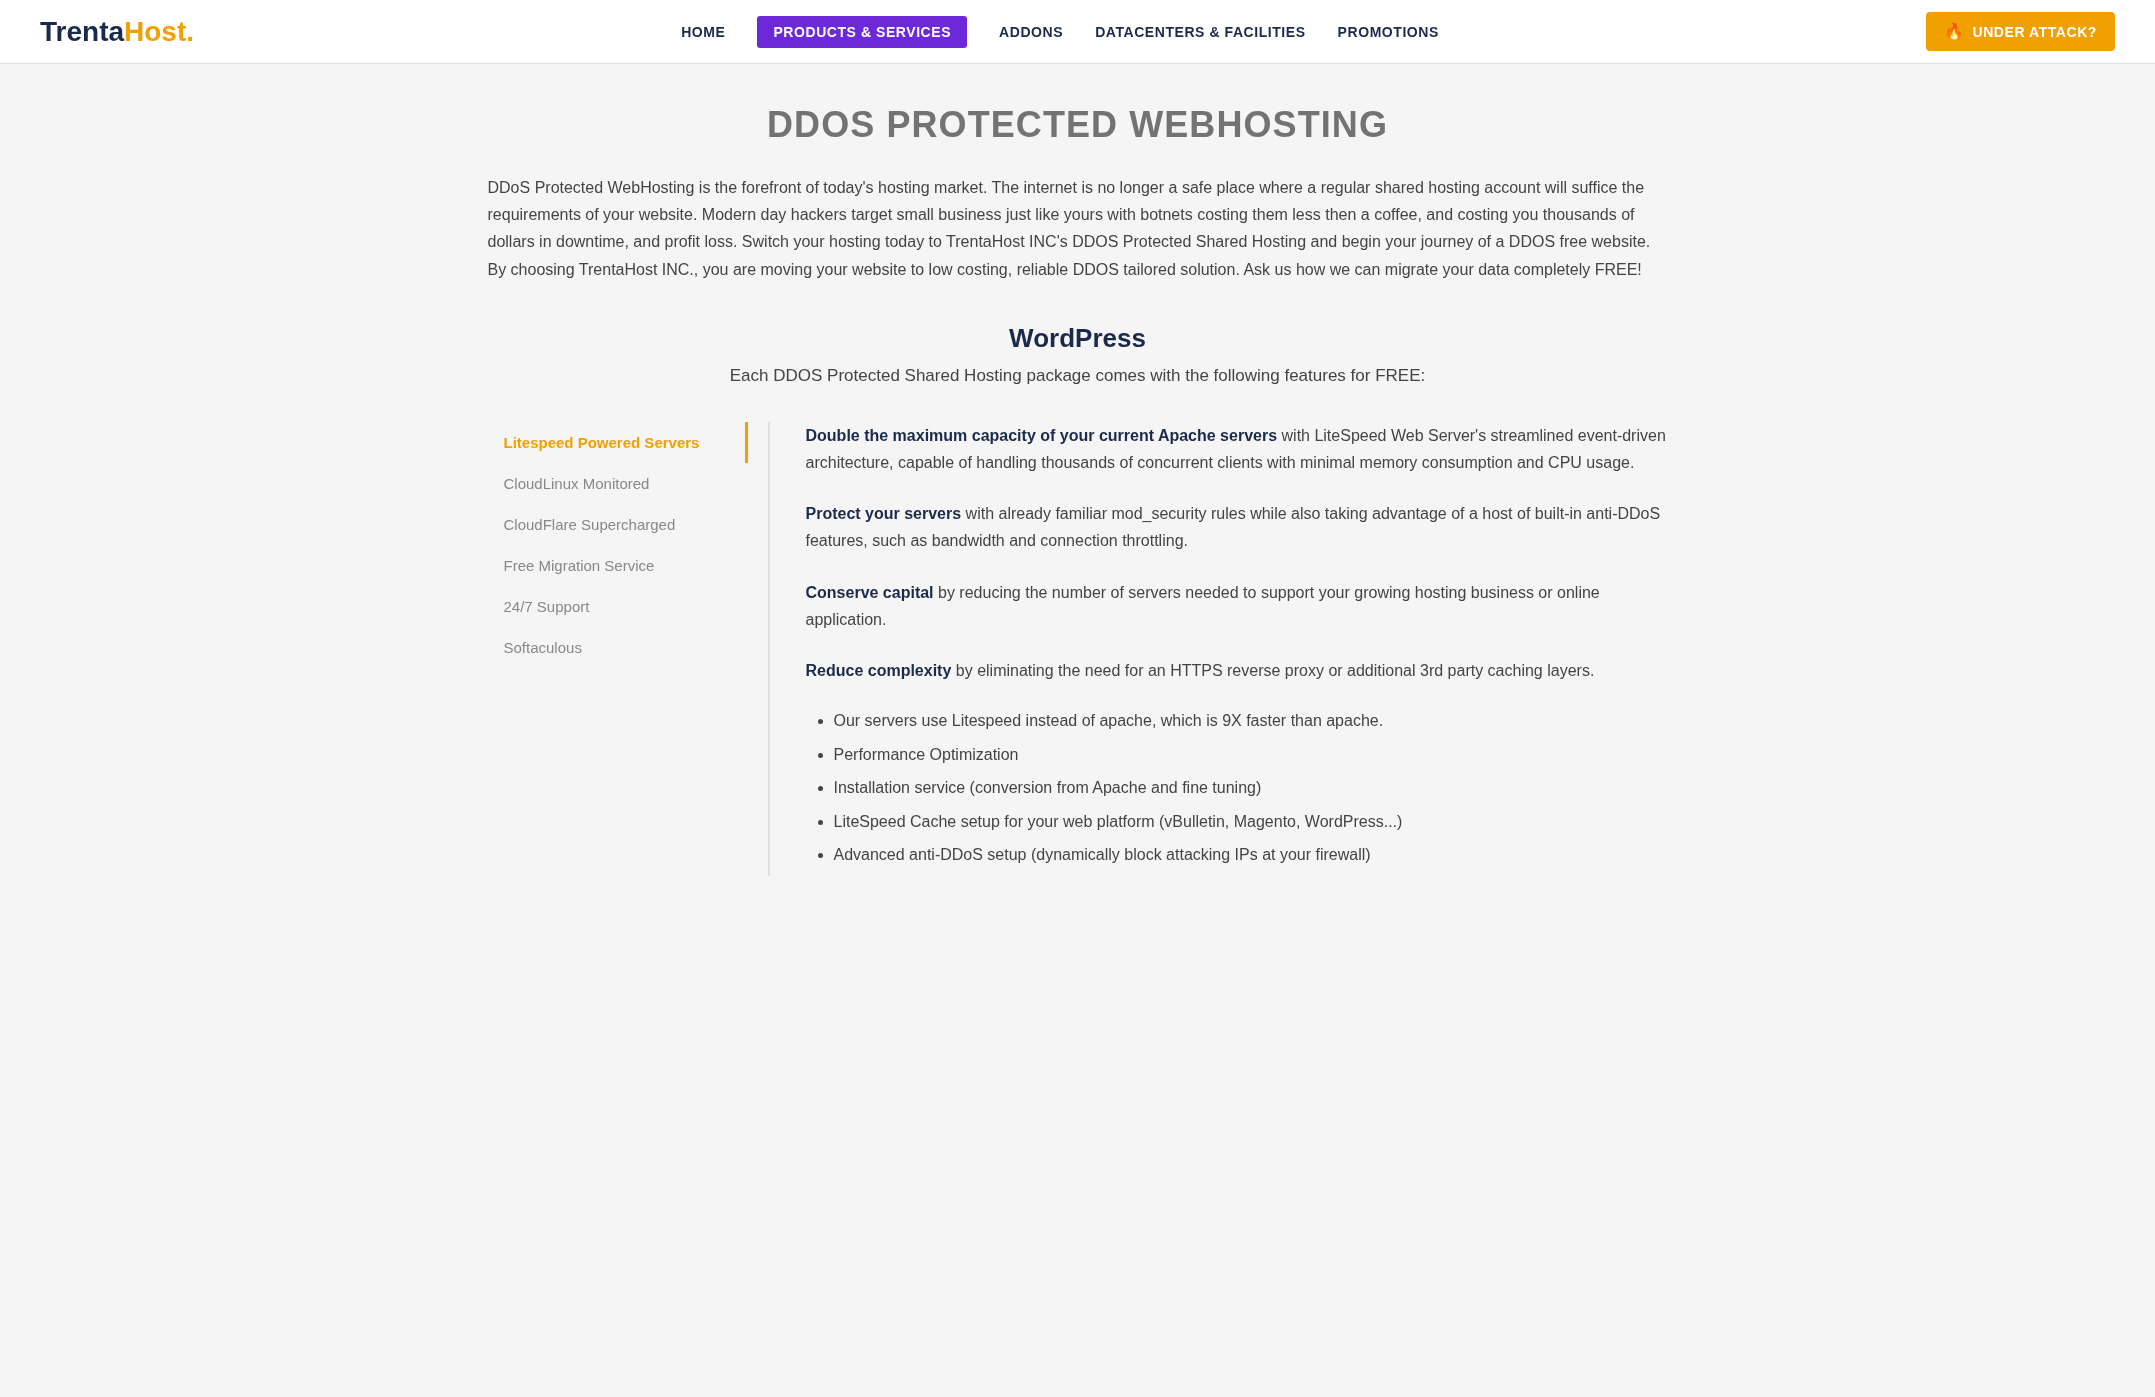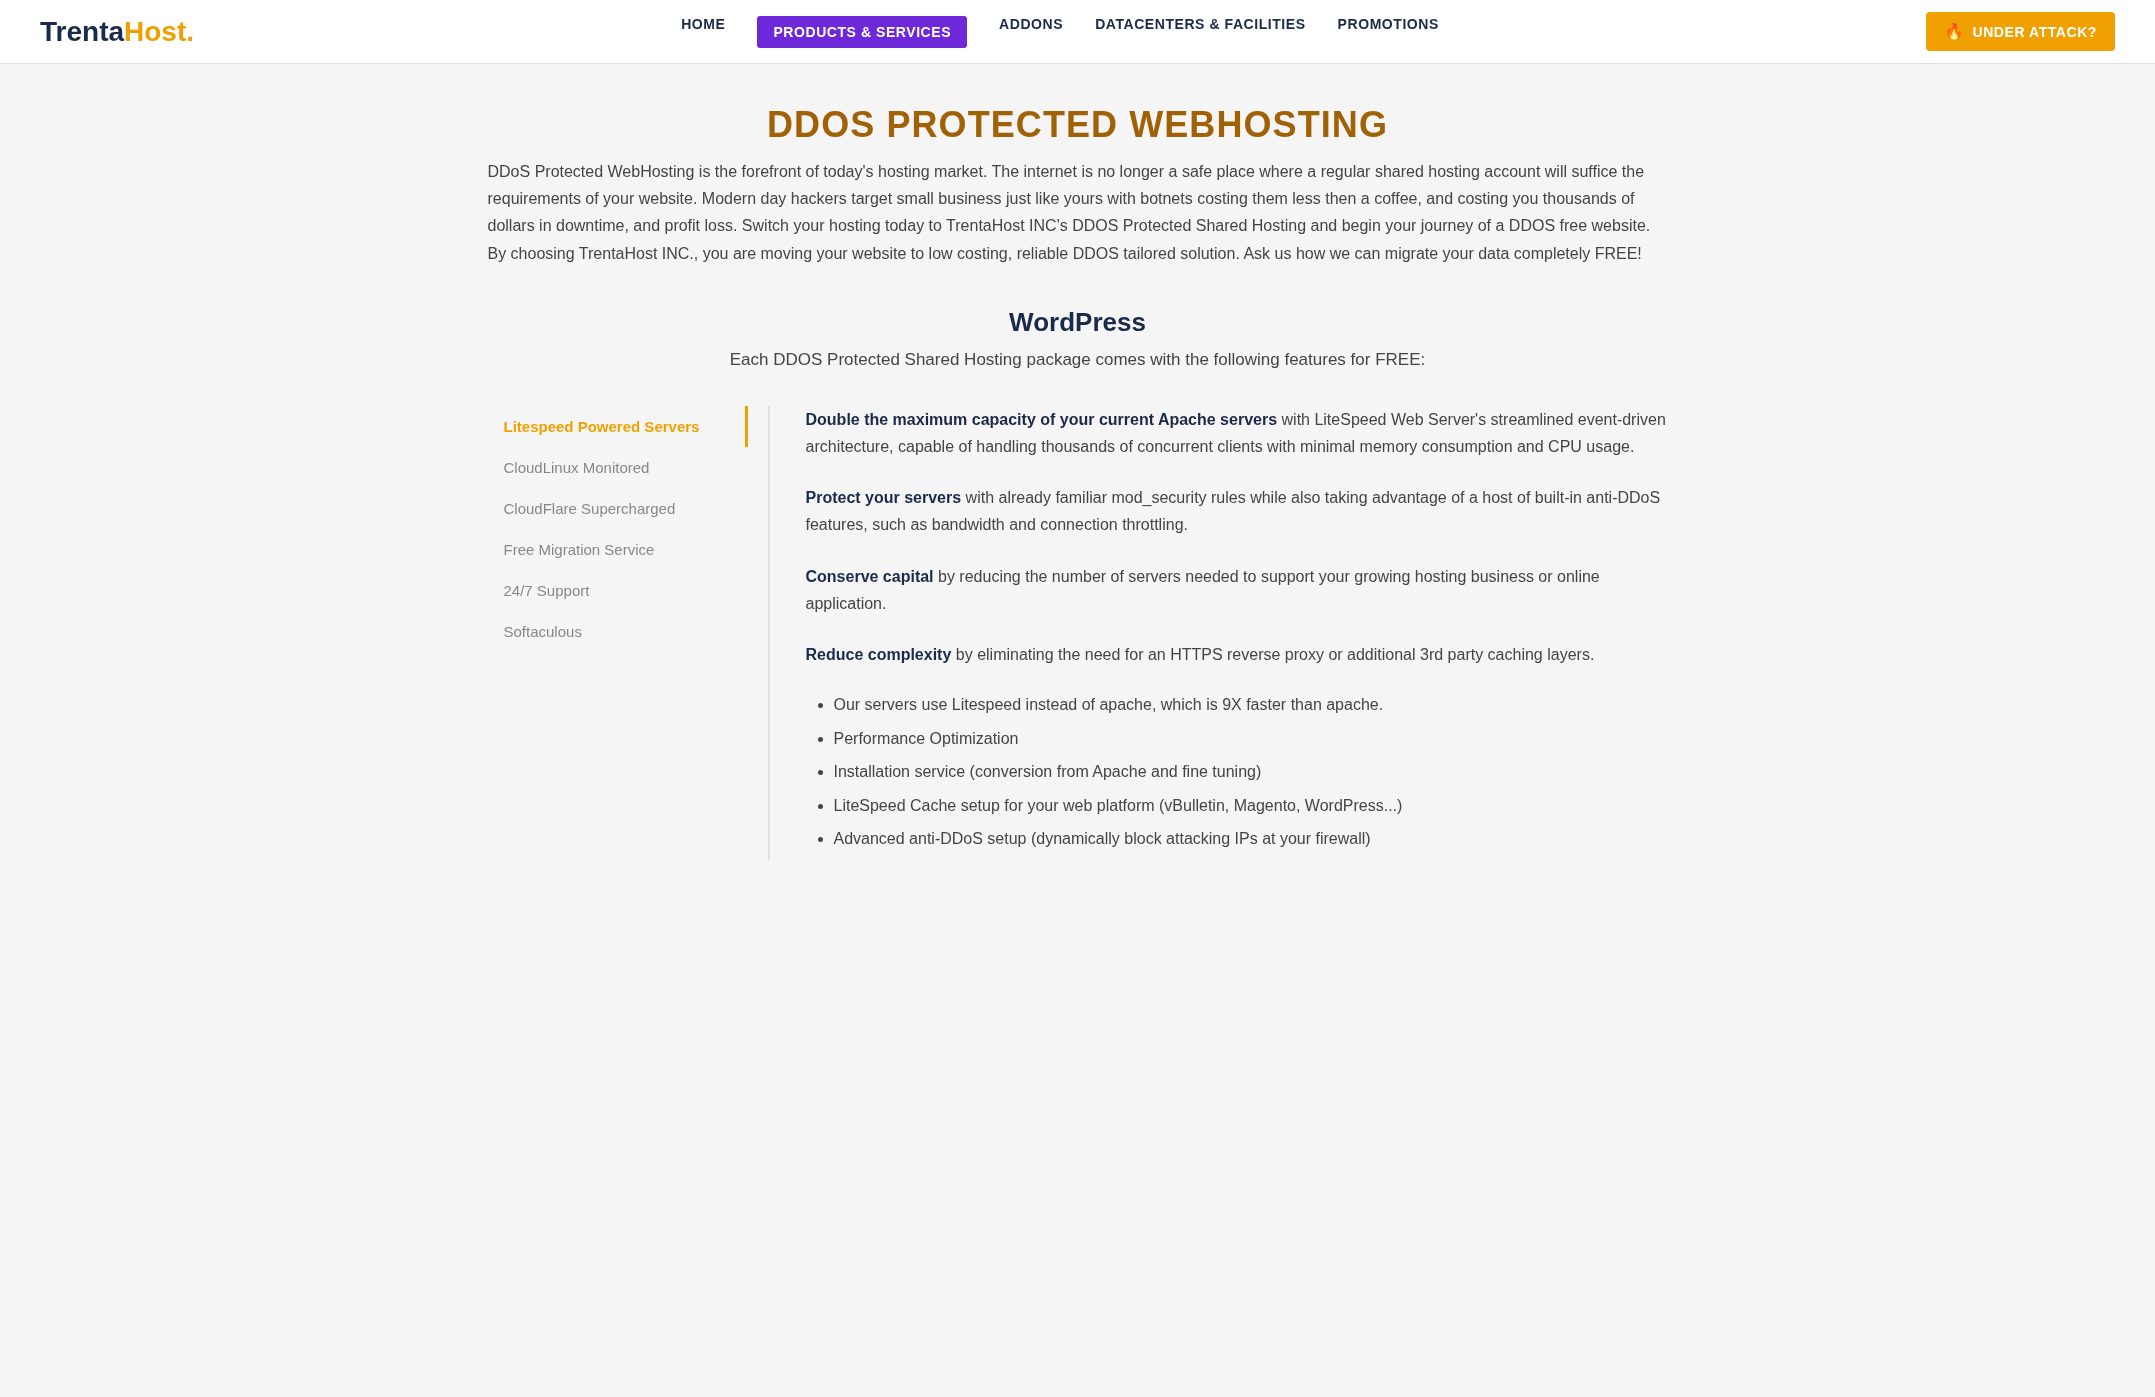--- a/index.html
+++ b/index.html
@@ -34,21 +34,21 @@
       color: #1a2a4a;
     }
     .logo-host {
       color: #f0a000;
     }
     .logo-dot {
       color: #f0a000;
     }
     nav {
       display: flex;
-      align-items: flex-start;
+      align-items: center;
       gap: 32px;
     }
     nav a {
       text-decoration: none;
       color: #1a2a4a;
       font-weight: 600;
       font-size: 14px;
       letter-spacing: 0.04em;
       text-transform: uppercase;
     }
@@ -81,24 +81,24 @@
     main {
       max-width: 1300px;
       margin: 0 auto;
       padding: 40px 60px;
     }
 
     .page-title {
       text-align: center;
       font-size: 36px;
       font-weight: 900;
-      color: #a16207;
+      color: #737373;
       letter-spacing: 0.03em;
       text-transform: uppercase;
-      margin-bottom: 12px;
+      margin-bottom: 28px;
     }
 
     .intro-text {
       color: #444;
       line-height: 1.7;
       font-size: 16px;
       margin-bottom: 40px;
     }
 
     .features-section {

